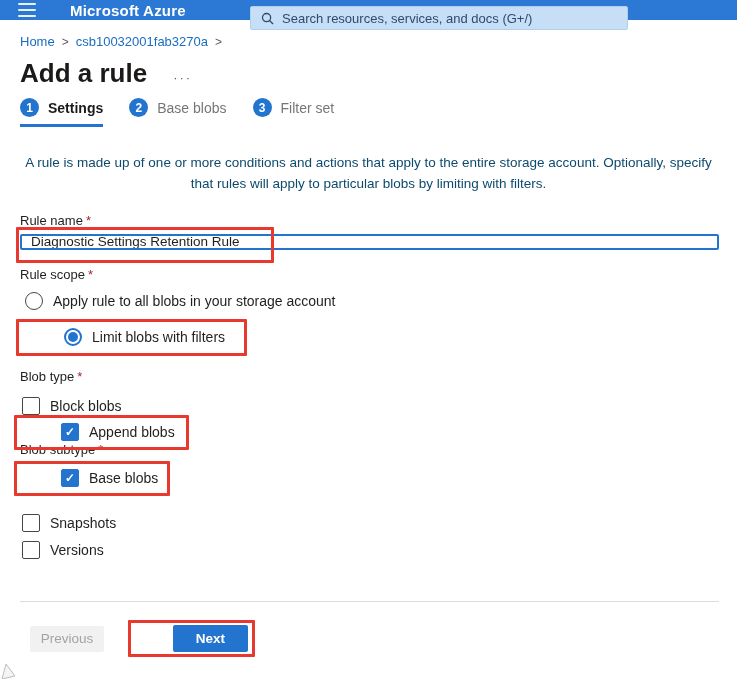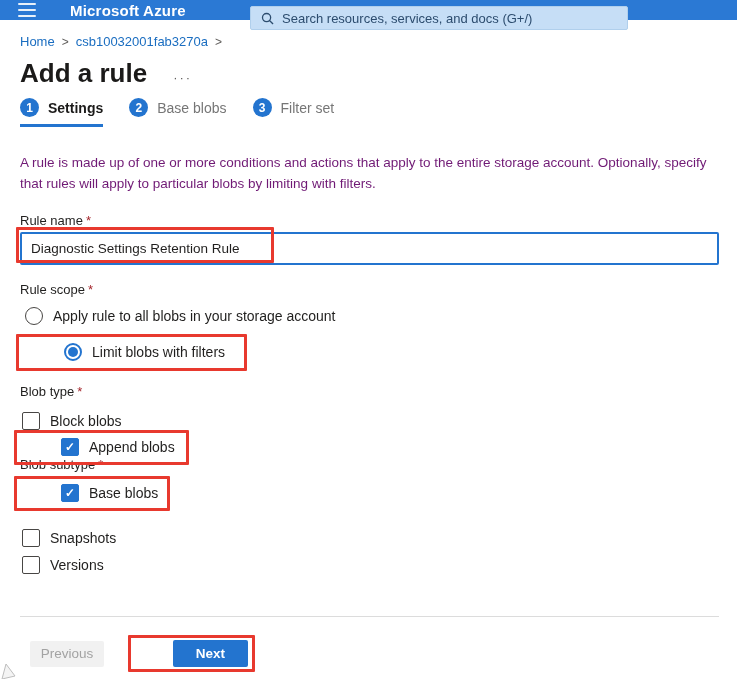--- a/index.html
+++ b/index.html
@@ -26,31 +26,31 @@
   .title-row h1{margin:0;font-size:26px;line-height:32px;font-weight:700;color:#1b1a19;}
   .more{margin-left:26px;margin-bottom:4px;color:#605e5c;font-size:13px;letter-spacing:2px;cursor:pointer;}
 
   .tabs{display:flex;gap:26px;margin-top:9px;}
   .tab{display:flex;align-items:center;gap:9px;font-size:14px;color:#767676;
     padding-bottom:7px;border-bottom:3px solid transparent;cursor:pointer;}
   .tab .stepnum{width:19px;height:19px;border-radius:50%;background:#2374cf;color:#fff;
     font-size:12px;font-weight:700;display:flex;align-items:center;justify-content:center;}
   .tab.active{color:#1b1a19;font-weight:700;border-bottom-color:#2374cf;}
 
-  .intro{margin:25px 0 0;font-size:13.5px;line-height:21px;color:#701a75;max-width:708px;}
+  .intro{margin:25px 0 0;font-size:13.5px;line-height:21px;color:#0c4a6e;max-width:708px;text-align:center;}
 
   .field-label{font-size:13px;color:#201f1e;}
   .fl-rulename{margin-top:19px;}
   .fl-scope{margin-top:17px;}
   .fl-blobtype{margin-top:22px;}
   .fl-subtype{}
   .req{color:#a4262c;margin-left:3px;}
 
   .input-wrap{position:relative;margin-top:4px;width:699px;}
-  .input-wrap input{width:100%;height:33px;box-sizing:border-box;border:2px solid #2374cf;
+  .input-wrap input{width:100%;height:16px;box-sizing:border-box;border:2px solid #2374cf;
     border-radius:2px;padding:0 9px;font-size:13.5px;color:#201f1e;font-family:inherit;outline:none;}
 
   .opt{display:flex;align-items:center;gap:10px;font-size:14px;color:#201f1e;height:19px;}
   .radio{width:18px;height:18px;border-radius:50%;border:1px solid #484644;box-sizing:border-box;
     background:#fff;flex:0 0 auto;cursor:pointer;}
   .radio.sel{border:2px solid #2374cf;position:relative;}
   .radio.sel::after{content:"";position:absolute;left:2px;top:2px;width:10px;height:10px;
     border-radius:50%;background:#2374cf;}
   .checkbox{width:18px;height:18px;border:1px solid #484644;border-radius:2px;box-sizing:border-box;
     background:#fff;display:flex;align-items:center;justify-content:center;flex:0 0 auto;cursor:pointer;}

